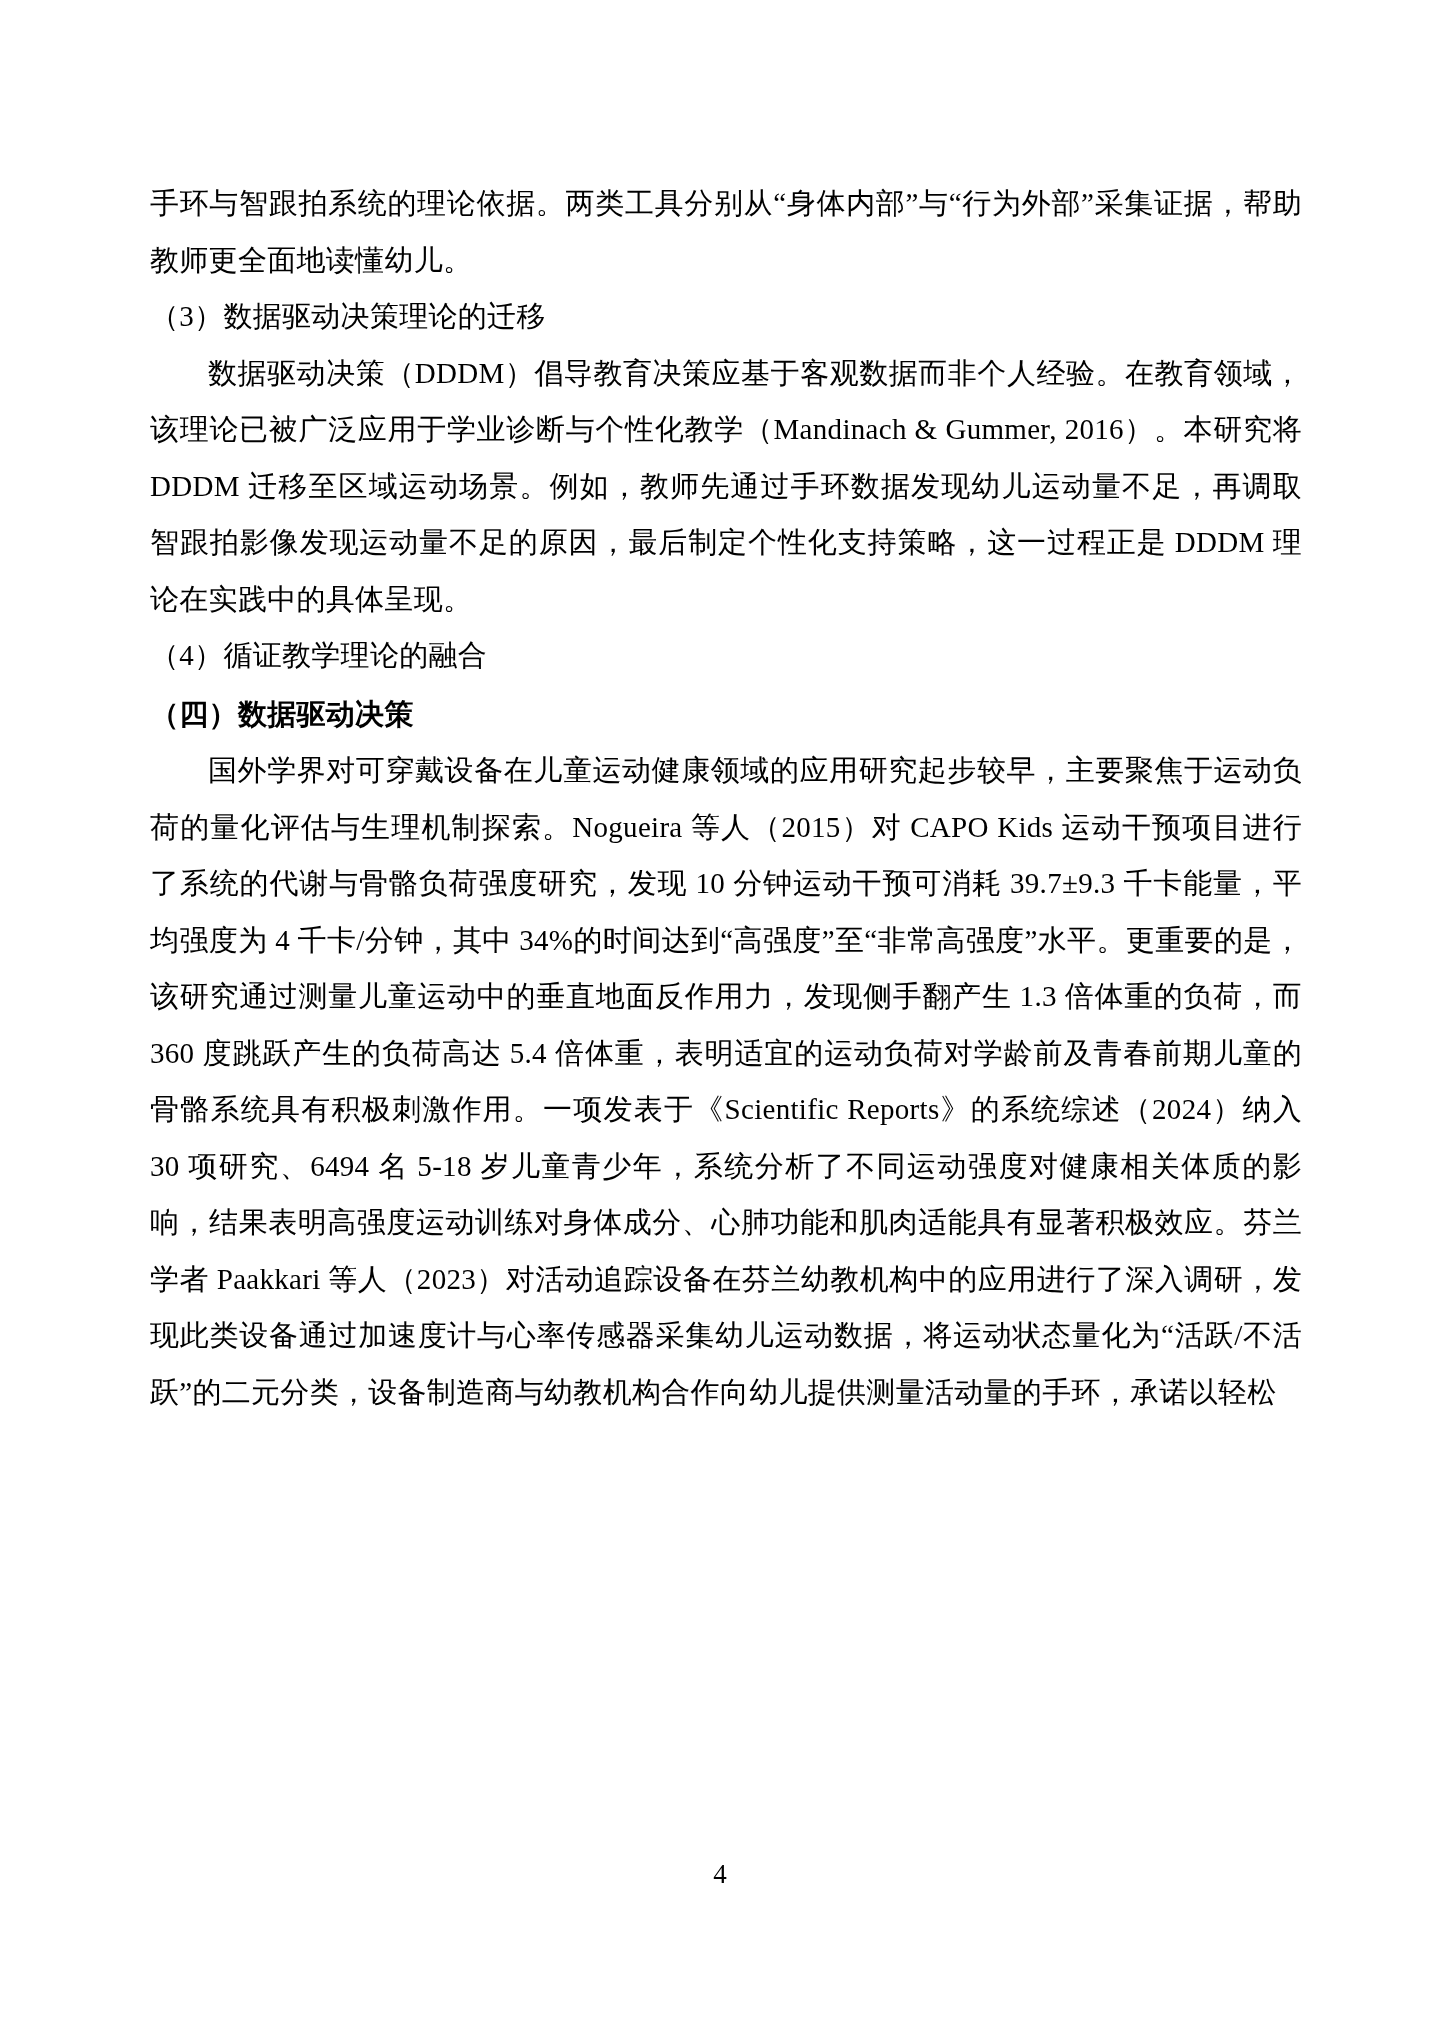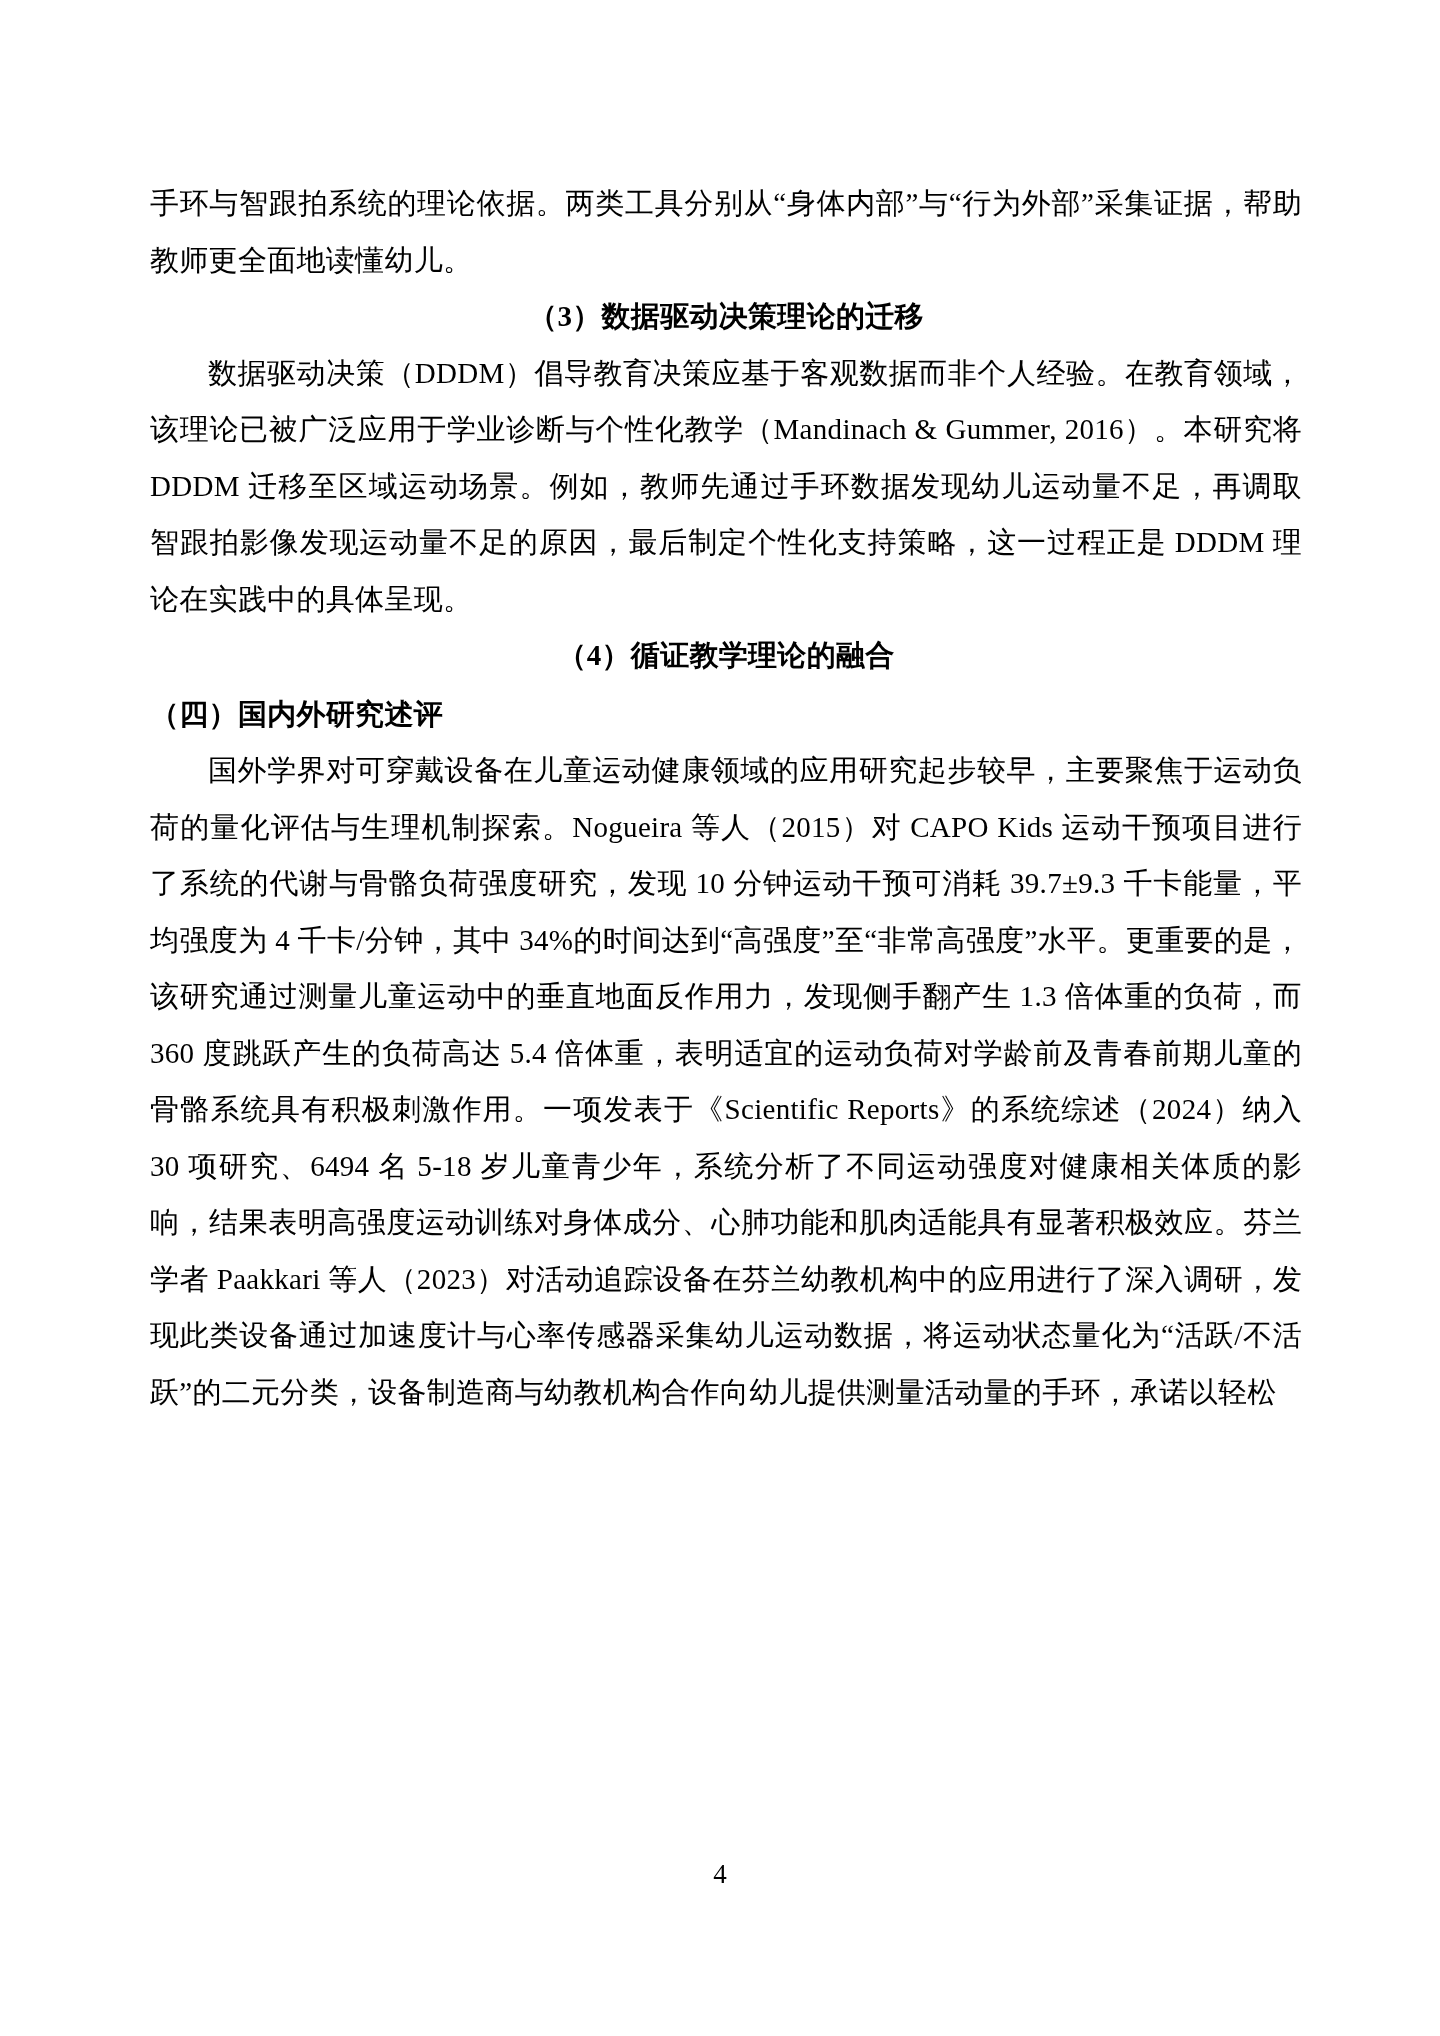--- a/index.html
+++ b/index.html
@@ -34,22 +34,22 @@
     line-height: inherit;
   }
   .para {
     text-indent: 2em;
     font-family: Liberation Serif, serif;
   }
   .para-cont {
     text-indent: 0;
   }
   .h-sub {            
-    font-weight: 700;
-    text-align: center;
+    font-weight: 400;
+    text-align: left;
   }
   .h-l2 {             
     font-weight: 700;
     font-size: 30px;
     text-align: left;
   }
   .h-num {            
     font-weight: 700;
     font-size: 30px;
     text-align: left;
@@ -73,21 +73,21 @@
 
     <p class="para-cont">手环与智跟拍系统的理论依据。两类工具分别从“身体内部”与“行为外部”采集证据，帮助教师更全面地读懂幼儿。</p>
 
     <h3 class="h-sub">（3）数据驱动决策理论的迁移</h3>
 
     <p class="para">数据驱动决策（DDDM）倡导教育决策应基于客观数据而非个人经验。在教育领域，该理论已被广泛应用于学业诊断与个性化教学（Mandinach &amp; Gummer, 2016）。本研究将 DDDM 迁移至区域运动场景。例如，教师先通过手环数据发现幼儿运动量不足，再调取智跟拍影像发现运动量不足的原因，最后制定个性化支持策略，这一过程正是 DDDM 理论在实践中的具体呈现。</p>
 
     <h3 class="h-sub">（4）循证教学理论的融合</h3>
 
 
-    <h2 class="h-l2" style="margin-top: 2px;">（四）国内外研究述评</h2>
+    <h2 class="h-l2" style="margin-top: 2px;">（四）数据驱动决策</h2>
 
 
 
     <p class="para">国外学界对可穿戴设备在儿童运动健康领域的应用研究起步较早，主要聚焦于运动负荷的量化评估与生理机制探索。Nogueira 等人（2015）对 CAPO Kids 运动干预项目进行了系统的代谢与骨骼负荷强度研究，发现 10 分钟运动干预可消耗 39.7±9.3 千卡能量，平均强度为 4 千卡/分钟，其中 34%的时间达到“高强度”至“非常高强度”水平。更重要的是，该研究通过测量儿童运动中的垂直地面反作用力，发现侧手翻产生 1.3 倍体重的负荷，而 360 度跳跃产生的负荷高达 5.4 倍体重，表明适宜的运动负荷对学龄前及青春前期儿童的骨骼系统具有积极刺激作用。一项发表于《Scientific Reports》的系统综述（2024）纳入 30 项研究、6494 名 5-18 岁儿童青少年，系统分析了不同运动强度对健康相关体质的影响，结果表明高强度运动训练对身体成分、心肺功能和肌肉适能具有显著积极效应。芬兰学者 Paakkari 等人（2023）对活动追踪设备在芬兰幼教机构中的应用进行了深入调研，发现此类设备通过加速度计与心率传感器采集幼儿运动数据，将运动状态量化为“活跃/不活跃”的二元分类，设备制造商与幼教机构合作向幼儿提供测量活动量的手环，承诺以轻松</p>
 
   </div>
 
   <div class="page-number">4</div>
 </div>
 

